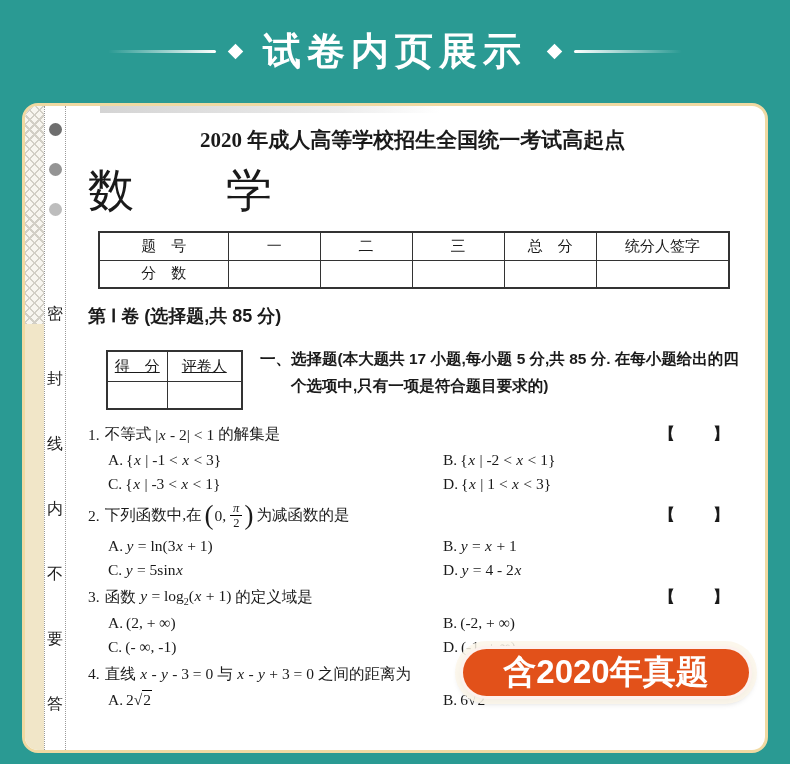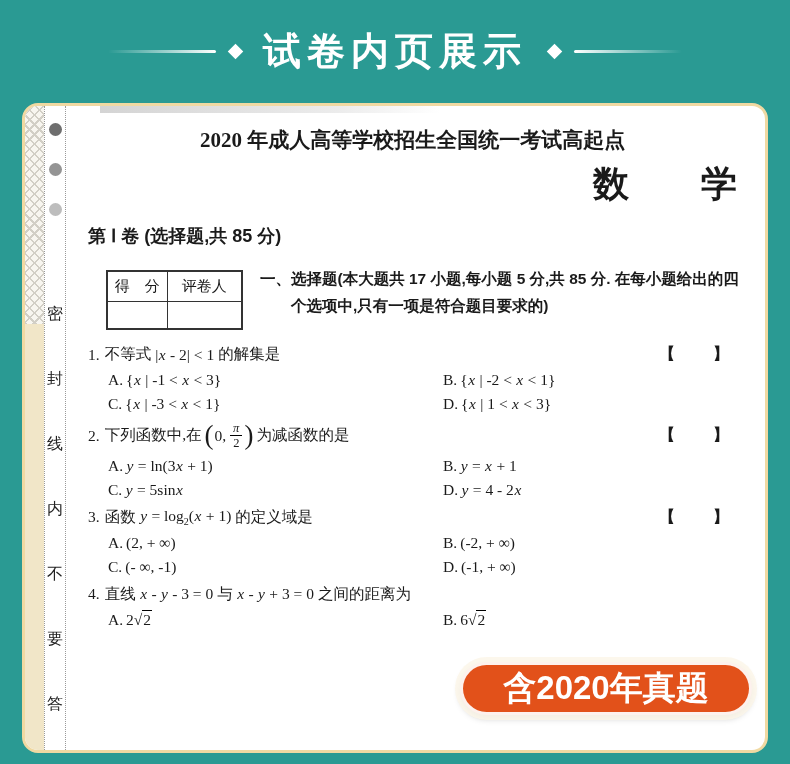--- a/index.html
+++ b/index.html
@@ -57,21 +57,21 @@
   .hole.h1 { background:#6e6e6e; } .hole.h2 { background:#949494; } .hole.h3 { background:#bdbdbd; }
 
   .seal { position:absolute; left:20px; top:198px; width:20px;
     display:flex; flex-direction:column; align-items:center; gap:44px;
     font-size:16px; color:#222; }
 
   
   .content { position:absolute; left:55px; right:28px; top:0;margin-left:8px; }
 
   .exam-title { margin-top:20px; text-align:center; font-size:21px; font-weight:bold; white-space:nowrap; }
-  .subject-title { margin-top:6px; text-align:right; font-size:36px; font-weight:bold; }
+  .subject-title { margin-top:6px; text-align:left; font-size:46px; font-weight:normal; }
 
   .notice {
     margin:20px auto 0; width:632px; border:2px solid #3a3a3a; border-radius:16px;
     padding:4px 6px; text-align:center; font-size:14.5px; white-space:nowrap;
   }
 
   table.score-table {
     margin:9px 0 0 10px; width:632px; border-collapse:collapse; table-layout:fixed;
     font-size:15px;
   }
@@ -81,21 +81,21 @@
   .col-c   { width:14.6%; } .col-total { width:14.7%; } .col-sign { width:21%; }
 
   .section-title {
     margin-top:15px; text-align:left; font-family:"Liberation Sans", sans-serif;
     font-size:18px; font-weight:bold;
   }
 
   .grader-area { position:relative; height:72px; margin-top:16px; }
   table.grader-box {
     position:absolute; left:18px; top:6px; width:135px;
-    border-collapse:collapse; border:2px solid #333; font-size:15px; table-layout:fixed;
+    border-collapse:collapse; border:2px solid #333; font-size:15px; table-layout:fixed;text-decoration:underline;
   }
   table.grader-box td { border:1px solid #333; text-align:center; }
   table.grader-box tr:first-child td { height:30px; }
   table.grader-box tr:last-child  td { height:28px; }
   .gcol1 { width:60px; } .gcol2 { width:75px; }
 
   .instruction {
     position:absolute; left:172px; top:2px; width:486px;
     font-family:"Liberation Sans", sans-serif; font-size:15.5px; font-weight:bold;
     line-height:1.72; white-space:nowrap;
@@ -121,21 +121,21 @@
   .pfrac .pre { margin:0 2px 0 1px; }
   .frac { display:inline-flex; flex-direction:column; align-items:center;
           font-size:12.5px; line-height:1.15; margin:0 2px; font-style:italic; }
   .frac .fd { border-top:1px solid #000; padding:0 3px; font-style:normal; }
 
   .sqrt { white-space:nowrap; }
   .sqrt .rad { border-top:1px solid #000; padding:0 1px; }
 
   
   .badge {
-    position:absolute; left:460px; top:662px; width:292px; height:53px;
+    position:absolute; left:460px; top:646px; width:292px; height:53px;
     background:#e2511a; border:3px solid rgba(255,255,255,0.92); border-radius:28px;
     box-shadow:0 0 0 5px rgba(252,246,233,0.85), 0 3px 7px rgba(0,0,0,0.25);
     display:flex; align-items:center; justify-content:center;
     color:#fff; font-family:"Liberation Sans", sans-serif;
     font-size:33px; font-weight:bold; white-space:nowrap; z-index:5;
   }
 </style>
 </head>
 <body>
 
@@ -169,20 +169,40 @@
       <span>不</span>
       <span>要</span>
       <span>答</span>
     </div>
 
     <div class="content">
       <div class="exam-title">2020 年成人高等学校招生全国统一考试高起点</div>
       <div class="subject-title">数　　学</div>
 
 
+      <table class="score-table">
+        <tbody>
+            <tr>
+          <td class="col-qn">题　号</td>
+          <td class="col-a">一</td>
+          <td class="col-b">二</td>
+          <td class="col-c">三</td>
+          <td class="col-total">总　分</td>
+          <td class="col-sign">统分人签字</td>
+        </tr>
+        <tr>
+          <td>分　数</td>
+          <td></td>
+          <td></td>
+          <td></td>
+          <td></td>
+          <td></td>
+        </tr>
+      </tbody>
+        </table>
 
       <div class="section-title">第 Ⅰ 卷 (选择题,共 85 分)</div>
 
       <div class="grader-area">
         <table class="grader-box">
           <tbody>
               <tr>
             <td class="gcol1">得　分</td>
             <td class="gcol2">评卷人</td>
           </tr>

